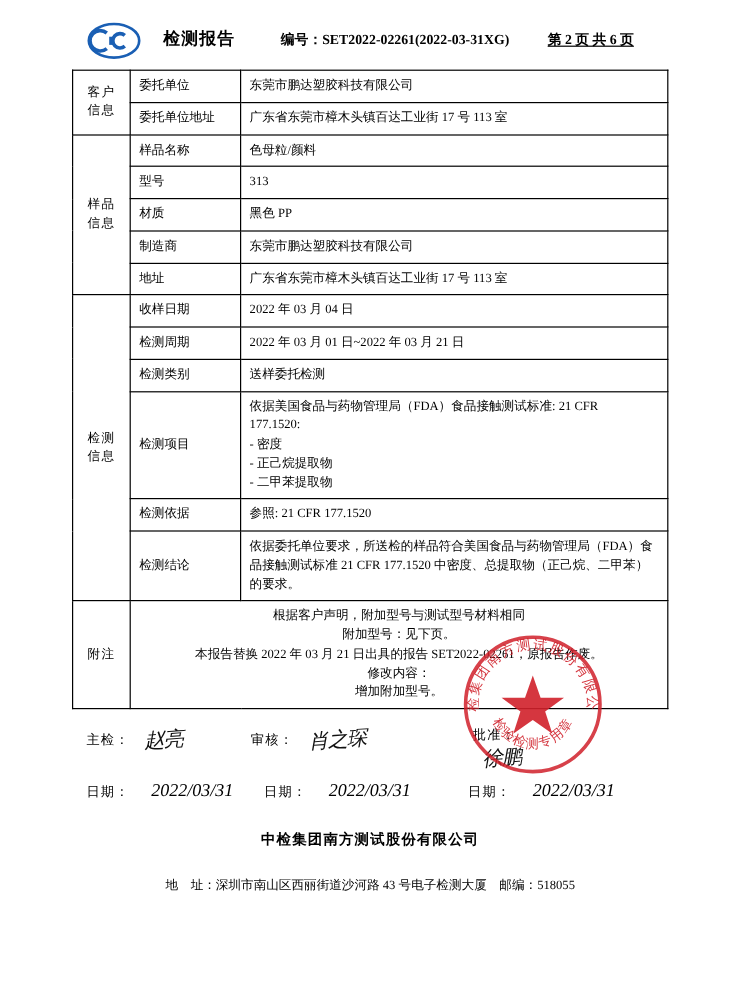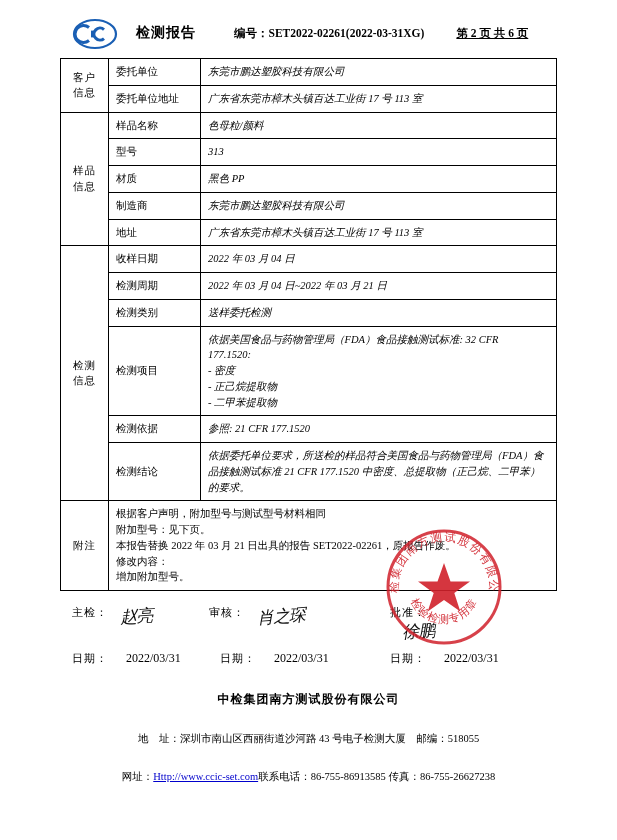--- a/index.html
+++ b/index.html
@@ -79,67 +79,66 @@
     padding: 4px 2px;
     letter-spacing: 1px;
   }
   td.cat .catline { display: block; }
   td.lbl {
     width: 92px;
     padding-left: 8px;
   }
   td.val {
     padding-left: 10px;
-    font-style: italic;
   }
   .two-line-cat {
     line-height: 1.7;
   }
 
   
   td.appendix {
     padding: 6px 9px;
     line-height: 1.9;
   }
-  td.appendix div { white-space: nowrap; }
+  td.appendix div { white-space: nowrap; text-align: center; }
 
   .items-list { line-height: 1.75; }
   .items-list .l { display: block; }
 
   
   .sig-wrap {
     width: 497px;
     margin: 0 auto;
     position: relative;
     height: 92px;
   }
   .sig-cell {
     display: flex;
-    align-items: flex-start;
+    align-items: center;
   }
   .sig-label {
     font-size: 11px;
     letter-spacing: 1px;
   }
   .sig-hand {
     font-family: "Liberation Serif", serif;
     font-style: italic;
     font-size: 17px;
     margin-left: 12px;
     color: #111;
     transform: rotate(-4deg);
     letter-spacing: -1px;
   }
   .c1 { position: absolute; left: 12px; top: 14px; }
   .c2 { position: absolute; left: 149px; top: 14px; }
   .c3 { position: absolute; left: 330px; top: 14px; flex-direction: column; }
   .d1 { position: absolute; left: 12px; top: 60px; }
   .d2 { position: absolute; left: 160px; top: 60px; }
   .d3 { position: absolute; left: 330px; top: 60px; }
-  .date-val { margin-left: 18px; font-size: 12px; }
+  .date-val { margin-left: 18px; font-size: 15px; font-style: italic; }
 
   
   .stamp {
     position: absolute;
     left: 322px;
     top: -66px;
     width: 124px;
     height: 124px;
     pointer-events: none;
   }
@@ -232,30 +231,30 @@
       <tr>
         <td class="cat" rowspan="6">
           <span class="catline">检测</span>
           <span class="catline">信息</span>
         </td>
         <td class="lbl">收样日期</td>
         <td class="val">2022 年 03 月 04 日</td>
       </tr>
       <tr>
         <td class="lbl">检测周期</td>
-        <td class="val">2022 年 03 月 04 日~2022 年 03 月 21 日</td>
+        <td class="val">2022 年 03 月 01 日~2022 年 03 月 21 日</td>
       </tr>
       <tr>
         <td class="lbl">检测类别</td>
         <td class="val">送样委托检测</td>
       </tr>
       <tr>
         <td class="lbl">检测项目</td>
         <td class="val items-list">
-          <span class="l">依据美国食品与药物管理局（FDA）食品接触测试标准: 32 CFR</span>
+          <span class="l">依据美国食品与药物管理局（FDA）食品接触测试标准: 21 CFR</span>
           <span class="l">177.1520:</span>
           <span class="l">- 密度</span>
           <span class="l">- 正己烷提取物</span>
           <span class="l">- 二甲苯提取物</span>
         </td>
       </tr>
       <tr>
         <td class="lbl">检测依据</td>
         <td class="val">参照: 21 CFR 177.1520</td>
       </tr>
@@ -322,18 +321,15 @@
           <textPath href="#arcBottom" startOffset="50%" text-anchor="middle">检验检测专用章</textPath>
         </text>
         <polygon points="62,38 68.5,56.5 88,56.5 72.3,68 78.3,86.5 62,75 45.7,86.5 51.7,68 36,56.5 55.5,56.5" fill="#d0202a" opacity="0.9"></polygon>
       </svg>
     </div>
   </div>
 
   <div class="footer">
     <div class="company">中检集团南方测试股份有限公司</div>
     <div class="row">地　址：深圳市南山区西丽街道沙河路 43 号电子检测大厦　邮编：518055</div>
-    <div class="row">
-      <span>网址：</span><a href="#">Http://www.ccic-set.com</a><span>联系电话：86-755-86913585 传真：86-755-26627238</span>
-    </div>
   </div>
 
 </div>
 
 </body></html>

